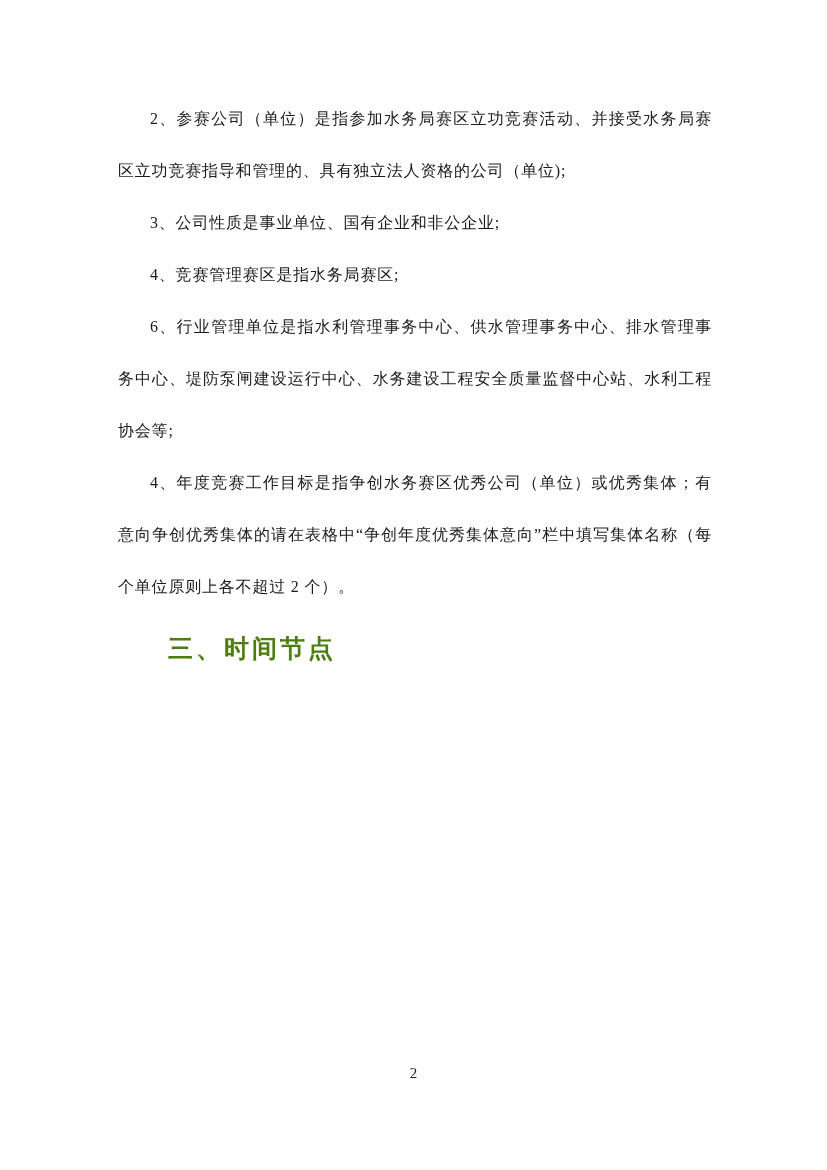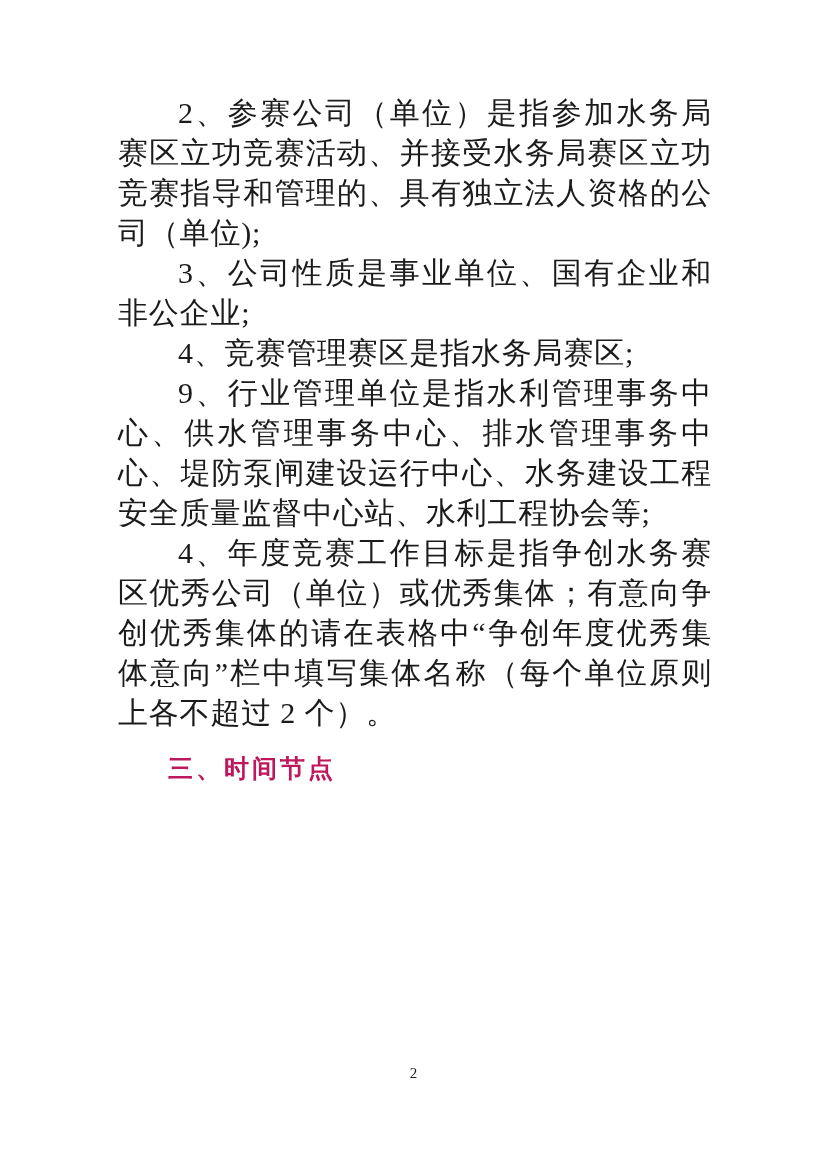--- a/index.html
+++ b/index.html
@@ -17,37 +17,37 @@
     color: #1b1b1b;
   }
   .doc-content {
     position: absolute;
     left: 118px;
     top: 93px;
     width: 594px;
   }
   .doc-content p.body-para {
     margin: 0;
-    font-size: 30px;
-    line-height: 40px;
+    font-size: 16px;
+    line-height: 52px;
     letter-spacing: 0.8px;
     text-align: justify;
     text-indent: 2em;
     word-break: break-all;
   }
   .section-heading {
     margin: 0;
     margin-top: 20px;
     padding-left: 2em;
     font-family: "DejaVu Sans", "Liberation Sans", sans-serif;
     font-weight: bold;
     font-size: 25px;
     line-height: 32px;
     letter-spacing: 3px;
-    color: #be185d;
+    color: #4d7c0f;
   }
   .page-number {
     position: absolute;
     left: 0;
     right: 0;
     top: 1063px;
     text-align: center;
     font-size: 15px;
     line-height: 20px;
     font-family: "Liberation Serif", "DejaVu Serif", serif;
@@ -55,18 +55,18 @@
   }
 </style>
 </head>
 <body>
 
 <div class="doc-page">
   <div class="doc-content">
     <p class="body-para">2、参赛公司（单位）是指参加水务局赛区立功竞赛活动、并接受水务局赛区立功竞赛指导和管理的、具有独立法人资格的公司（单位);</p>
     <p class="body-para">3、公司性质是事业单位、国有企业和非公企业;</p>
     <p class="body-para">4、竞赛管理赛区是指水务局赛区;</p>
-    <p class="body-para">9、行业管理单位是指水利管理事务中心、供水管理事务中心、排水管理事务中心、堤防泵闸建设运行中心、水务建设工程安全质量监督中心站、水利工程协会等;</p>
+    <p class="body-para">6、行业管理单位是指水利管理事务中心、供水管理事务中心、排水管理事务中心、堤防泵闸建设运行中心、水务建设工程安全质量监督中心站、水利工程协会等;</p>
     <p class="body-para">4、年度竞赛工作目标是指争创水务赛区优秀公司（单位）或优秀集体；有意向争创优秀集体的请在表格中“争创年度优秀集体意向”栏中填写集体名称（每个单位原则上各不超过 2 个）。</p>
     <p class="section-heading">三、时间节点</p>
   </div>
   <div class="page-number">2</div>
 </div>
 
 </body></html>

